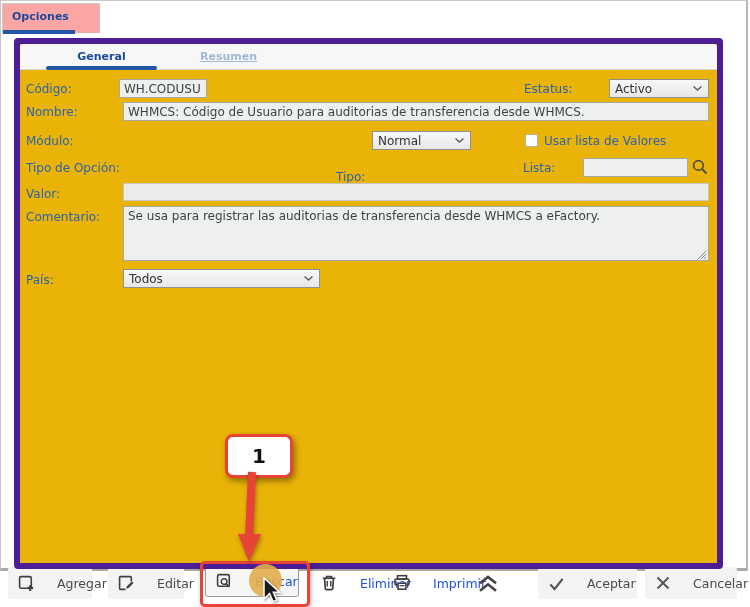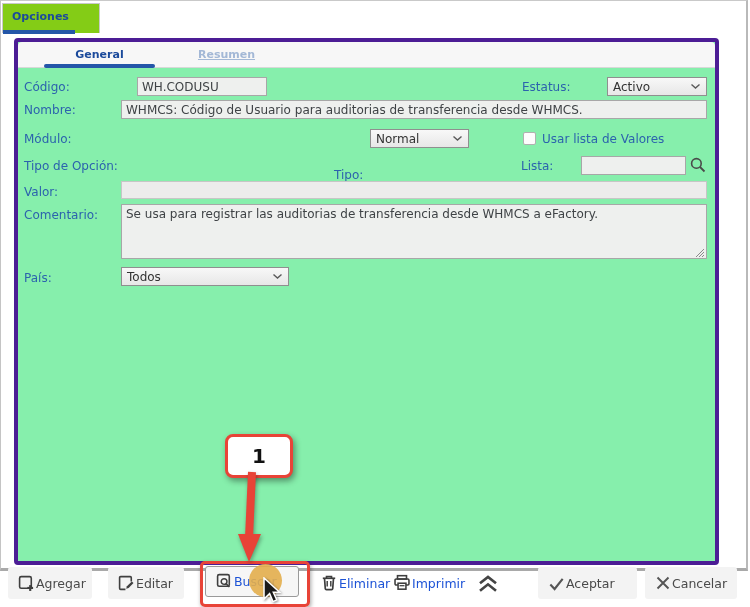--- a/index.html
+++ b/index.html
@@ -4,28 +4,28 @@
 <style>
   html,body{margin:0;padding:0;background:#fff;}
   .screen{position:relative;width:750px;height:607px;background:#fff;
           font-family:"DejaVu Sans","Liberation Sans",sans-serif;overflow:hidden;}
   .abs{position:absolute;}
 
   
   .outer-frame{left:0;top:31;width:745px;height:567px;
                border-top:1px solid #c9c9c9;border-left:1px solid #c4c4c4;
                border-right:2px solid #b9b9b9;border-bottom:3px solid #a9a9a9;background:#fff;}
-  .top-tab{left:2px;top:3px;width:96px;height:29px;background:#84cc16;
+  .top-tab{left:2px;top:3px;width:96px;height:29px;background:#fca5a5;
            border:1px solid #c9c9c9;border-bottom:none;z-index:3;}
   .top-tab-label{position:absolute;left:9px;top:6px;font-size:11px;font-weight:bold;color:#1b4a9b;}
   .top-tab-underline{position:absolute;left:0px;top:26px;width:72px;height:4px;background:#2456a8;}
 
   
-  .card{left:14px;top:38px;width:697px;height:519px;border:4px solid #4c1d95;
-        border-radius:4px;background:#86efac;z-index:1;}
+  .card{left:14px;top:38px;width:697px;height:519px;border:6px solid #4c1d95;
+        border-radius:4px;background:#eab308;z-index:1;}
   .tabstrip{position:absolute;left:0;top:0;width:100%;height:25px;background:#f7f7f7;
             border-bottom:1px solid #d8d8d8;border-radius:4px 4px 0 0;}
   .tab{position:absolute;top:0;height:25px;display:flex;align-items:center;justify-content:center;
        font-size:11px;font-weight:bold;cursor:default;}
   .tab-active{color:#1b4a9b;}
   .tab-inactive{color:#a3b8d6;text-decoration:underline;}
   .tab-underline{position:absolute;left:6px;right:6px;bottom:-1px;height:4px;background:#2456a8;border-radius:2px;}
 
   
   .flabel{font-size:12px;color:#2c63ad;white-space:nowrap;}
@@ -35,21 +35,21 @@
   .sel{box-sizing:border-box;border:1px solid #8f8f8f;background:linear-gradient(#f8f8f8,#e7e7e7);
        color:#333;font-size:12px;display:flex;align-items:center;justify-content:space-between;
        padding:0 5px;cursor:default;}
   .checkbox{box-sizing:border-box;width:13px;height:13px;border:1px solid #b0b0b0;background:#fdfdfd;border-radius:2px;}
   .textarea{box-sizing:border-box;border:1px solid #a7a7a7;background:#eef0ee;color:#3f4346;
             font-family:"DejaVu Sans","Liberation Sans",sans-serif;font-size:12px;padding:2px 4px;
             resize:none;outline:none;overflow:hidden;}
   .resize-grip{pointer-events:none;}
 
   
-  .tbtn{display:flex;align-items:center;gap:1px;box-sizing:border-box;height:32px;
+  .tbtn{display:flex;align-items:center;gap:22px;box-sizing:border-box;height:32px;
         border-radius:3px;font-size:12.5px;padding:0 10px;cursor:default;}
   .tbtn--grey{background:#f3f3f3;color:#4a4a4a;}
   .tbtn--link{background:transparent;color:#1d53d6;}
   .tbtn--framed{background:#f6f6f6;border:1px solid #9a9a9a;color:#1d53d6;height:31px;}
   .ticon{flex:0 0 auto;display:block;}
 
   
   .step-box{left:225px;top:434px;width:62px;height:38px;background:#fff;border:3.5px solid #e84337;
             border-radius:8px;box-shadow:2px 3px 6px rgba(0,0,0,.40);display:flex;align-items:center;
             justify-content:center;font-size:20px;font-weight:bold;color:#111;z-index:6;}
@@ -78,21 +78,21 @@
       <div class="tab tab-active" style="left:20px;width:123px;">
         <span>General</span>
         <div class="tab-underline"></div>
       </div>
       <div class="tab tab-inactive" style="left:147px;width:123px;">
         <span>Resumen</span>
       </div>
     </div>
 
     <span class="abs flabel" style="left:6px;top:38px;">Código:</span>
-    <input class="abs tinput" style="left: 119px; top: 35px; width: 130px; height: 19px;" type="text" value="WH.CODUSU">
+    <input class="abs tinput" style="left: 99px; top: 35px; width: 88px; height: 19px;" type="text" value="WH.CODUSU">
     <span class="abs flabel" style="left:504px;top:38px;">Estatus:</span>
     <div class="abs sel" style="left:589px;top:35px;width:100px;height:19px;">
       <span>Activo</span>
       <svg class="ticon" width="11" height="7" viewBox="0 0 11 7">
         <polyline points="1.5,1.5 5.5,5 9.5,1.5" fill="none" stroke="#5a5a5a" stroke-width="1.4"></polyline>
       </svg>
     </div>
 
     <span class="abs flabel" style="left:6px;top:61px;">Nombre:</span>
     <input class="abs tinput" style="left: 103px; top: 58px; width: 586px; height: 19px;" type="text" value="WHMCS: Código de Usuario para auditorias de transferencia desde WHMCS.">
@@ -121,21 +121,21 @@
 
     <span class="abs flabel" style="left:6px;top:166px;">Comentario:</span>
     <textarea class="abs textarea" style="left: 103px; top: 162px; width: 586px; height: 55px;">Se usa para registrar las auditorias de transferencia desde WHMCS a eFactory.</textarea>
     <svg class="abs resize-grip" style="left:676px;top:205px;" width="11" height="11" viewBox="0 0 11 11">
       <line x1="2" y1="10" x2="10" y2="2" stroke="#8a8a8a" stroke-width="1"></line>
       <line x1="5" y1="10" x2="10" y2="5" stroke="#8a8a8a" stroke-width="1"></line>
       <line x1="8" y1="10" x2="10" y2="8" stroke="#8a8a8a" stroke-width="1"></line>
     </svg>
 
     <span class="abs flabel" style="left:6px;top:229px;">País:</span>
-    <div class="abs sel" style="left:103px;top:225px;width:168px;height:19px;">
+    <div class="abs sel" style="left:103px;top:225px;width:197px;height:19px;">
       <span>Todos</span>
       <svg class="ticon" width="11" height="7" viewBox="0 0 11 7">
         <polyline points="1.5,1.5 5.5,5 9.5,1.5" fill="none" stroke="#5a5a5a" stroke-width="1.4"></polyline>
       </svg>
     </div>
   </div>
 
   <div class="abs tbtn tbtn--grey" style="left:8px;top:567px;width:84px;">
     <svg class="ticon" width="17" height="17" viewBox="0 0 16 16">
       <rect x="1.5" y="1.5" width="11" height="11" rx="1.5" fill="none" stroke="#3f3f3f" stroke-width="1.5"></rect>

